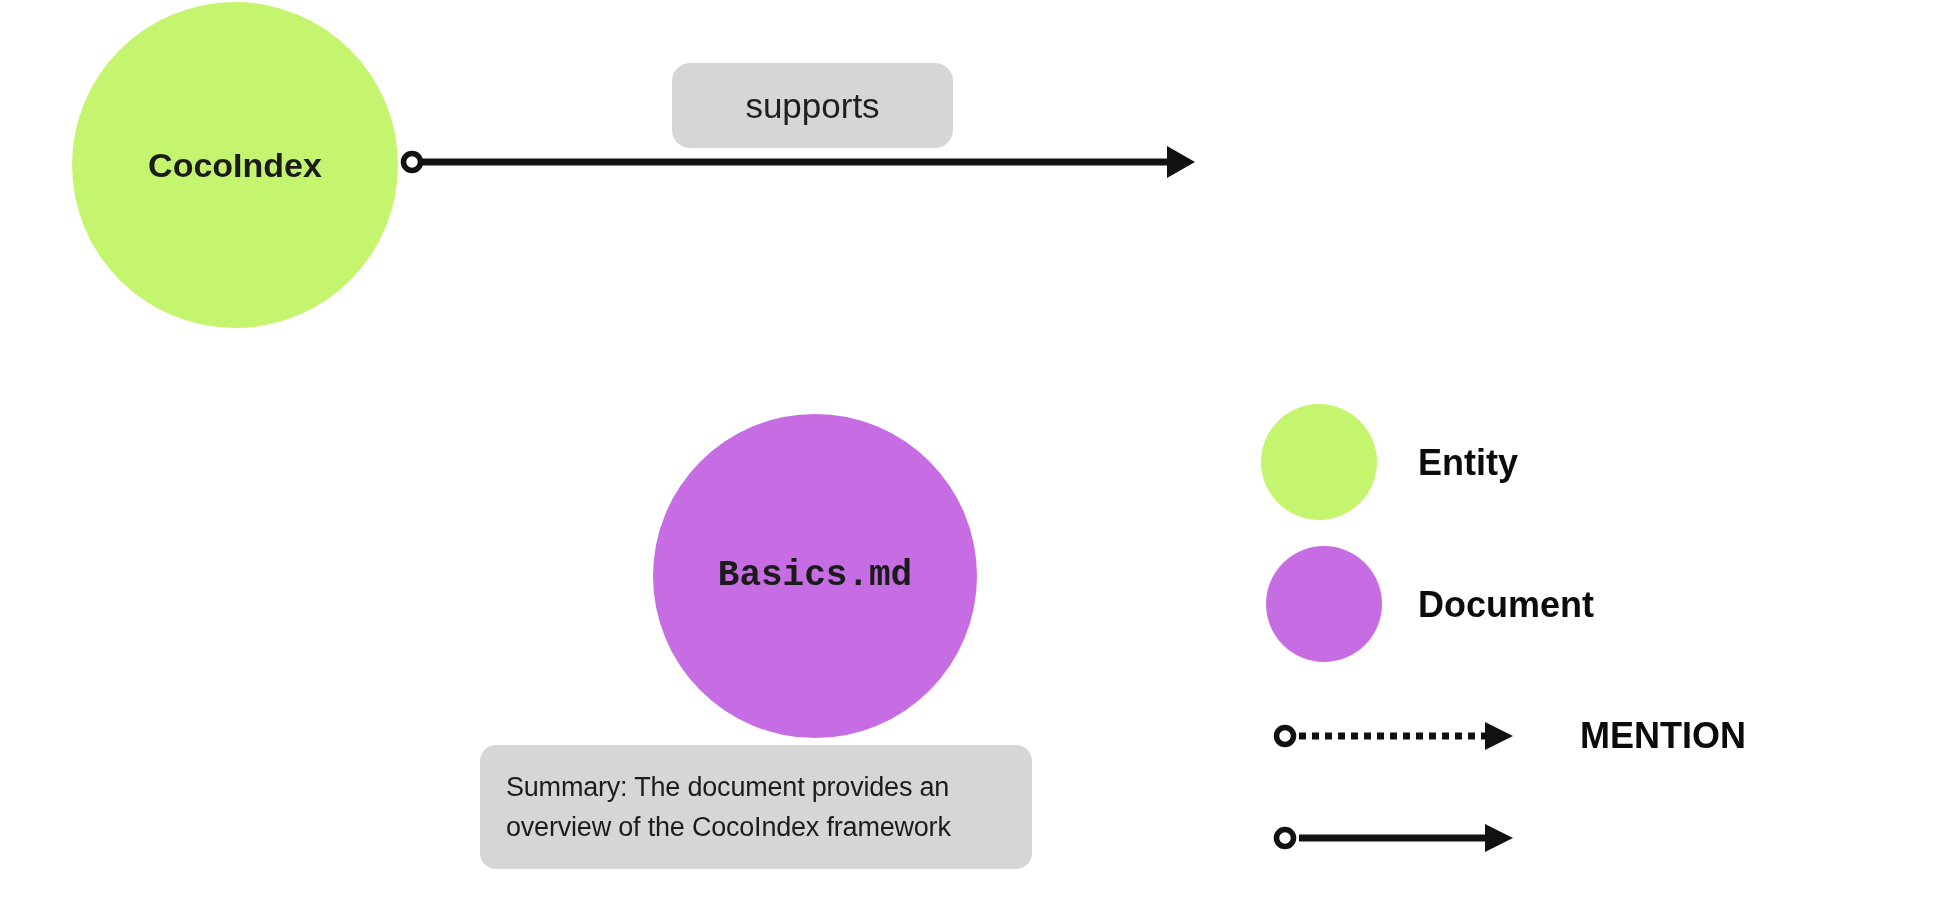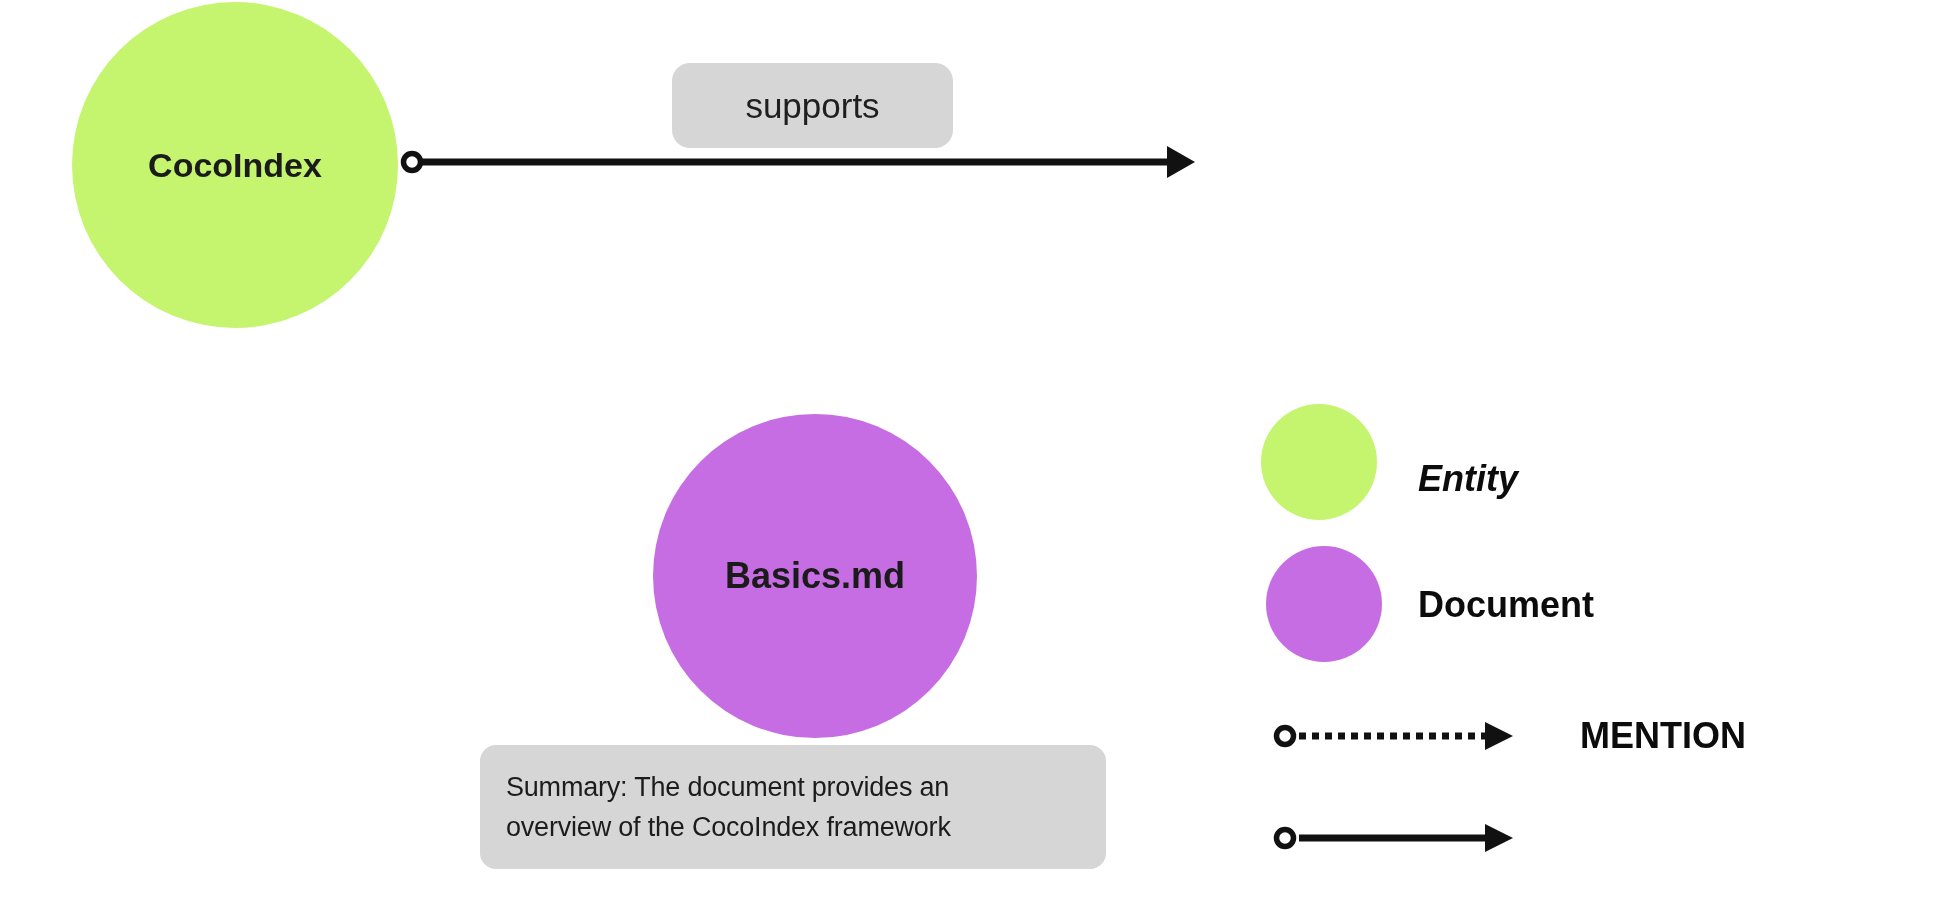--- a/index.html
+++ b/index.html
@@ -22,21 +22,21 @@
     display: flex;
     align-items: center;
     justify-content: center;
     text-align: center;
     font-weight: bold;
     font-size: 34px;
     line-height: 1.32;
     color: #1b1b1b;
   }
   .node.entity { background: #c5f46f; }
-  .node.document { background: #c76de3; }
+  .node.document { background: #c76de3; font-family: Liberation Mono, monospace; }
   .node-label { max-width: 230px; }
 
   .edge-label-box {
     position: absolute;
     background: #d6d6d6;
     border-radius: 18px;
     display: flex;
     align-items: center;
     justify-content: center;
     font-size: 35px;
@@ -92,27 +92,27 @@
   <svg class="edge-svg" style="left:395px; top:134px;" width="810" height="56" viewBox="0 0 810 56">
     <circle cx="17" cy="28" r="8.5" fill="#ffffff" stroke="#111111" stroke-width="5.5"></circle>
     <line x1="26" y1="28" x2="774" y2="28" stroke="#111111" stroke-width="7"></line>
     <polygon points="772,12 772,44 800,28" fill="#111111"></polygon>
   </svg>
 
   <div class="edge-label-box" style="left:672px; top:63px; width:281px; height:85px;">
     <span>supports</span>
   </div>
 
-  <div class="summary-box" style="left:480px; top:745px; width:626px; height:124px;">
+  <div class="summary-box" style="left:480px; top:745px; width:552px; height:124px;">
     <div>Summary: The document provides an</div>
     <div>overview of the CocoIndex framework</div>
   </div>
 
   <div class="legend-swatch entity" style="left:1261px; top:404px; width:116px; height:116px;"></div>
-  <div class="legend-label" style="left:1418px; top:460px;font-style:italic;">Entity</div>
+  <div class="legend-label" style="left:1418px; top:444px;">Entity</div>
 
   <div class="legend-swatch document" style="left:1266px; top:546px; width:116px; height:116px;"></div>
   <div class="legend-label" style="left:1418px; top:586px;">Document</div>
 
   <svg class="legend-arrow-svg" style="left:1266px; top:710px;" width="256" height="52" viewBox="0 0 256 52">
     <circle cx="19" cy="26" r="8.5" fill="#ffffff" stroke="#111111" stroke-width="5.5"></circle>
     <line x1="33" y1="26" x2="219" y2="26" stroke="#111111" stroke-width="7" stroke-dasharray="7 6"></line>
     <polygon points="219,12 219,40 247,26" fill="#111111"></polygon>
   </svg>
   <div class="legend-label" style="left:1580px; top:717px;">MENTION</div>

